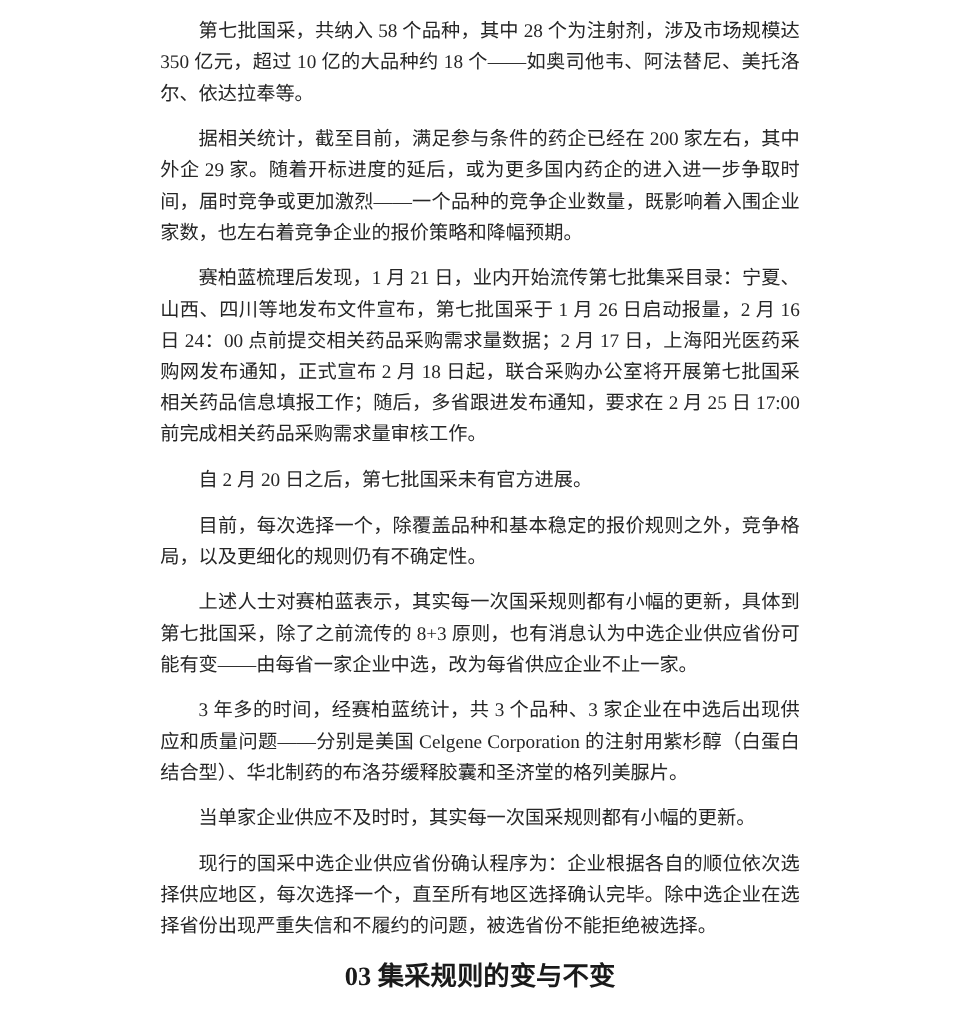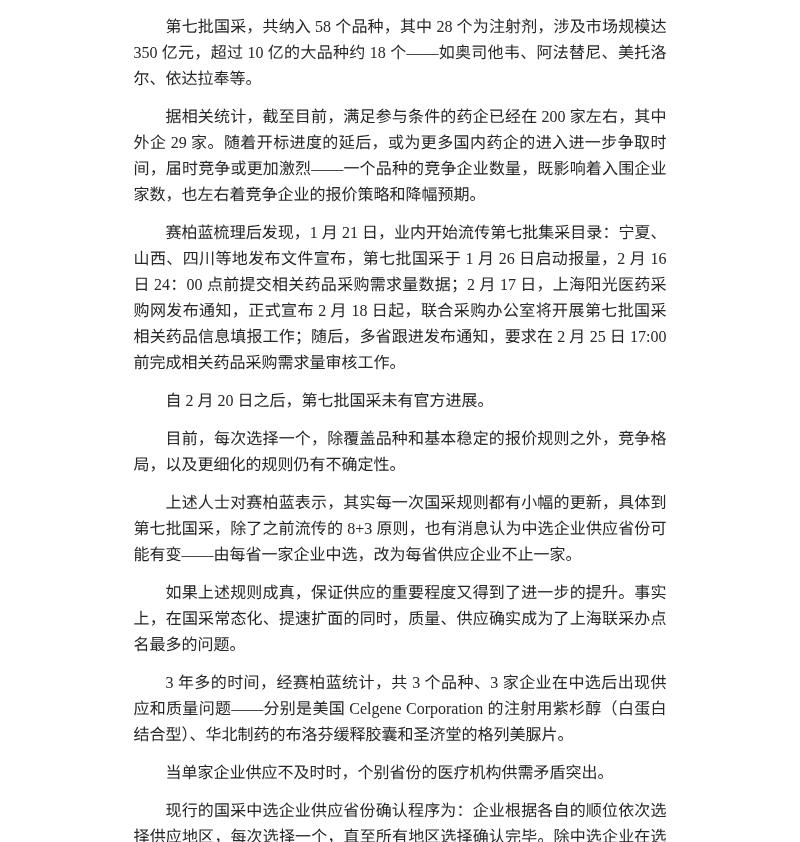--- a/index.html
+++ b/index.html
@@ -40,19 +40,18 @@
 </head>
 <body>
 
 <div class="page">
   <p class="para">第七批国采，共纳入 58 个品种，其中 28 个为注射剂，涉及市场规模达 350 亿元，超过 10 亿的大品种约 18 个——如奥司他韦、阿法替尼、美托洛尔、依达拉奉等。</p>
   <p class="para">据相关统计，截至目前，满足参与条件的药企已经在 200 家左右，其中外企 29 家。随着开标进度的延后，或为更多国内药企的进入进一步争取时间，届时竞争或更加激烈——一个品种的竞争企业数量，既影响着入围企业家数，也左右着竞争企业的报价策略和降幅预期。</p>
   <p class="para">赛柏蓝梳理后发现，1 月 21 日，业内开始流传第七批集采目录：宁夏、山西、四川等地发布文件宣布，第七批国采于 1 月 26 日启动报量，2 月 16 日 24：00 点前提交相关药品采购需求量数据；2 月 17 日，上海阳光医药采购网发布通知，正式宣布 2 月 18 日起，联合采购办公室将开展第七批国采相关药品信息填报工作；随后，多省跟进发布通知，要求在 2 月 25 日 17:00 前完成相关药品采购需求量审核工作。</p>
   <p class="para">自 2 月 20 日之后，第七批国采未有官方进展。</p>
   <p class="para">目前，每次选择一个，除覆盖品种和基本稳定的报价规则之外，竞争格局，以及更细化的规则仍有不确定性。</p>
   <p class="para">上述人士对赛柏蓝表示，其实每一次国采规则都有小幅的更新，具体到第七批国采，除了之前流传的 8+3 原则，也有消息认为中选企业供应省份可能有变——由每省一家企业中选，改为每省供应企业不止一家。</p>
-  <p class="para">如果上述规则成真，保证供应的重要程度又得到了进一步的提升。事实上，在国采常态化、提速扩面的同时，质量、供应确实成为了上海联采办点名最多的问题。</p>
   <p class="para">3 年多的时间，经赛柏蓝统计，共 3 个品种、3 家企业在中选后出现供应和质量问题——分别是美国 Celgene Corporation 的注射用紫杉醇（白蛋白结合型）、华北制药的布洛芬缓释胶囊和圣济堂的格列美脲片。</p>
-  <p class="para">当单家企业供应不及时时，个别省份的医疗机构供需矛盾突出。</p>
+  <p class="para">当单家企业供应不及时时，其实每一次国采规则都有小幅的更新。</p>
   <p class="para">现行的国采中选企业供应省份确认程序为：企业根据各自的顺位依次选择供应地区，每次选择一个，直至所有地区选择确认完毕。除中选企业在选择省份出现严重失信和不履约的问题，被选省份不能拒绝被选择。</p>
   <h2 class="section-heading">03 集采规则的变与不变</h2>
 
 </div>
 
 </body></html>

